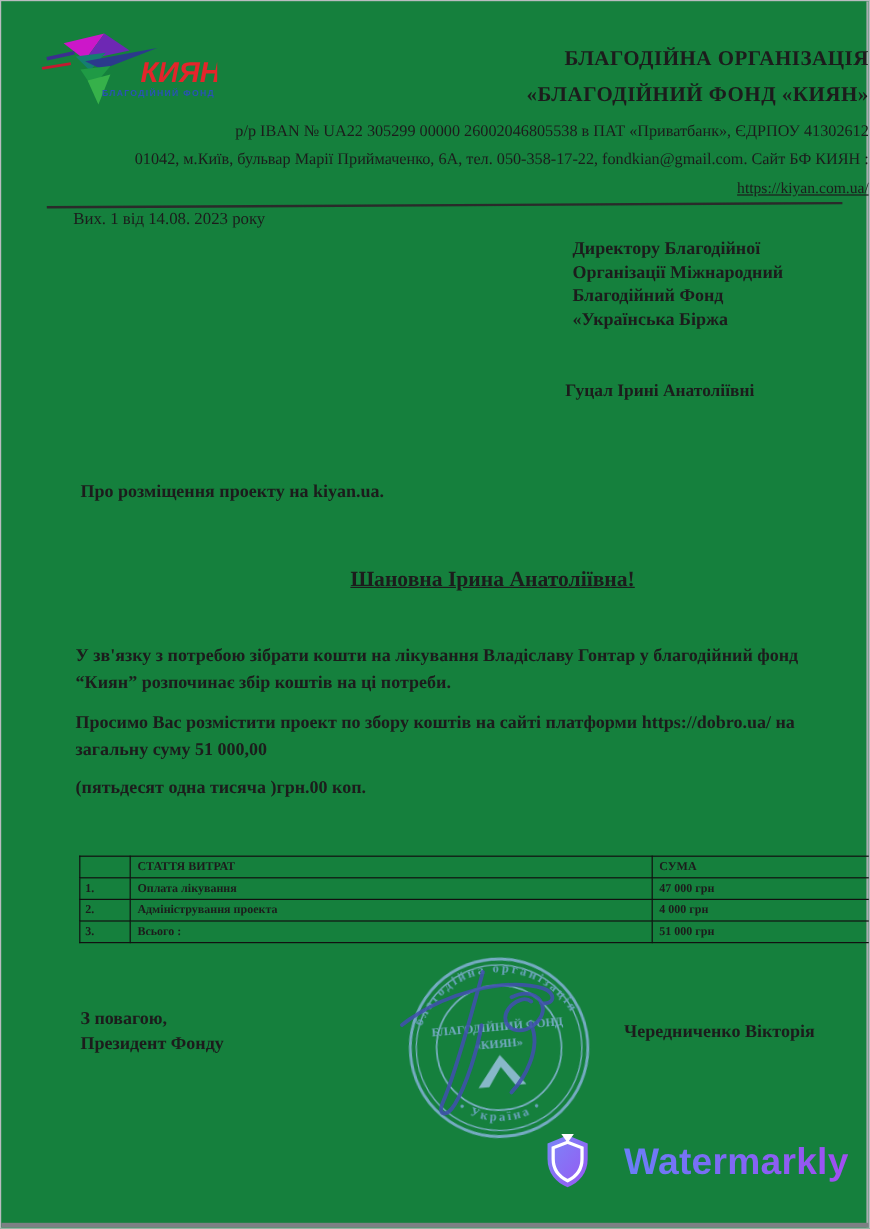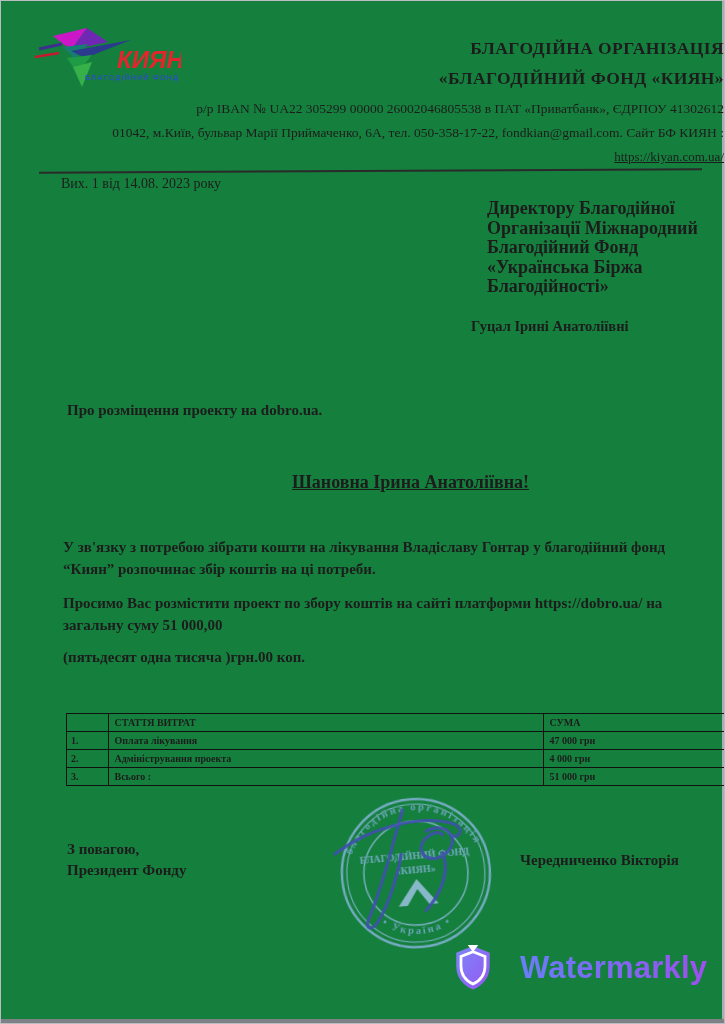--- a/index.html
+++ b/index.html
@@ -10,21 +10,21 @@
   }
   .page::after{content:"";position:absolute;left:0;right:0;bottom:0;height:4px;background:#7d8084;}
   .page::before{content:"";position:absolute;top:0;bottom:0;right:0;width:2px;background:#a9adb1;}
   .abs{position:absolute;}
   .center{left:0;right:0;text-align:right;}
   .title{font-size:17.5px;font-weight:bold;letter-spacing:.4px;}
   .bankline{font-size:13.5px;}
   .weblink{font-size:13px;text-decoration:underline;}
   .hr-rule{left:38px;right:22px;top:169px;height:2px;background:#2a2a2a;transform:rotate(-0.3deg);}
   .vih{left:60px;top:175px;font-size:14px;}
-  .recipient{left:486px;top:198px;font-size:18px;font-weight:bold;line-height:19.5px;width:230px;}
+  .recipient{left:476px;top:198px;font-size:15px;font-weight:bold;line-height:19.5px;width:230px;}
   .recipient-name{left:470px;top:317px;font-size:14.5px;font-weight:bold;}
   .subject{left:66px;top:401px;font-size:15px;font-weight:bold;}
   .salutation{left:291px;top:471px;font-size:18px;font-weight:bold;text-decoration:underline;}
   .para{left:62px;width:648px;font-size:15px;font-weight:bold;line-height:21.5px;}
   .p1{top:536px;}
   .p2{top:592px;}
   .amount{top:646px;}
   table.costs{
     position:absolute;left:65px;top:712px;width:683px;
     border-collapse:collapse;font-size:10px;font-weight:bold;
@@ -74,25 +74,24 @@
   <div class="abs center weblink" style="top:148px;">https://kiyan.com.ua/</div>
   <div class="abs hr-rule"></div>
 
   <div class="abs vih">Вих. 1 від 14.08. 2023 року</div>
 
   <div class="abs recipient">
     <div>Директору Благодійної</div>
     <div>Організації Міжнародний</div>
     <div>Благодійний Фонд</div>
     <div>«Українська Біржа</div>
-    <div>Благодійності»</div>
   </div>
   <div class="abs recipient-name">Гуцал Ірині Анатоліївні</div>
 
-  <div class="abs subject">Про розміщення проекту на dobro.ua.</div>
+  <div class="abs subject">Про розміщення проекту на kiyan.ua.</div>
   <div class="abs salutation">Шановна Ірина Анатоліївна!</div>
 
   <div class="abs para p1">У зв'язку з потребою зібрати кошти на лікування Владіславу Гонтар у благодійний фонд “Киян” розпочинає збір коштів на ці потреби.</div>
   <div class="abs para p2">Просимо Вас розмістити проект по збору коштів на сайті платформи  https://dobro.ua/  на загальну суму 51 000,00</div>
   <div class="abs para amount">(пятьдесят одна тисяча )грн.00 коп.</div>
 
   <table class="costs">
     <tbody>
         <tr>
       <th class="c-num"></th>

